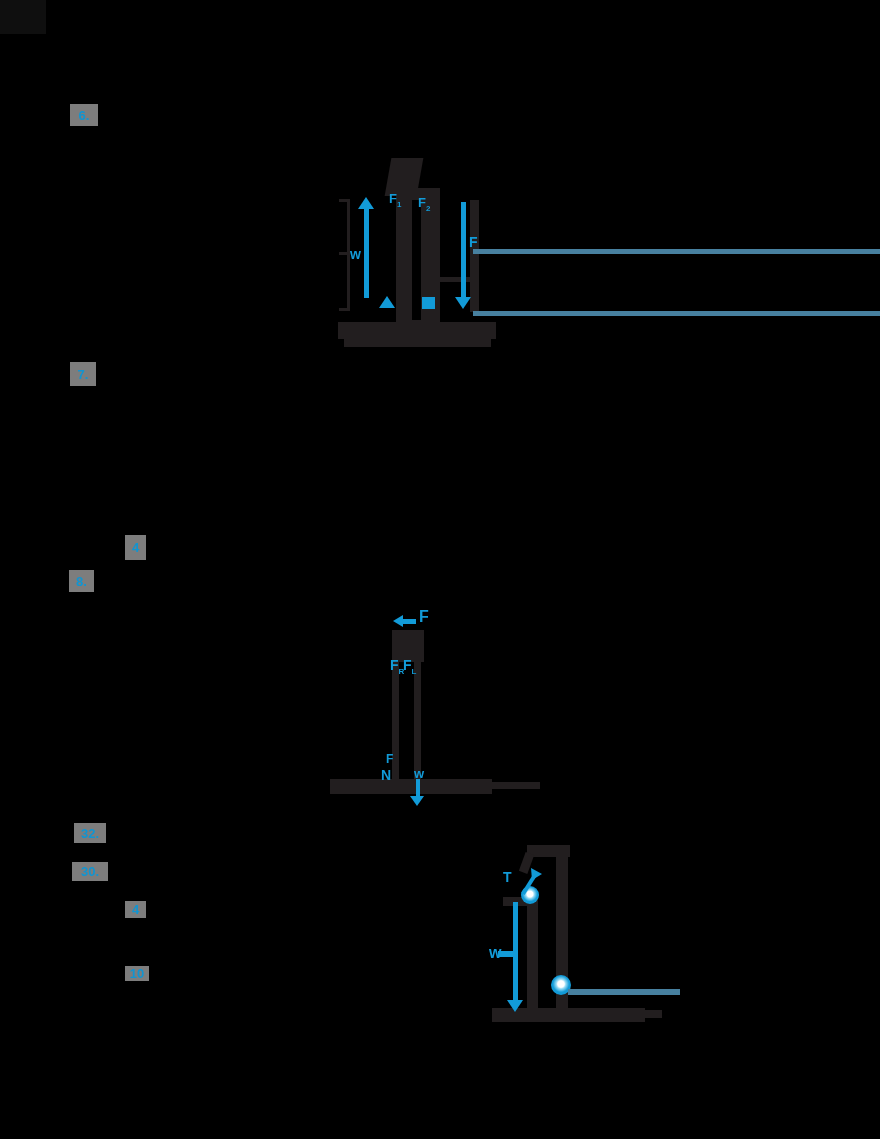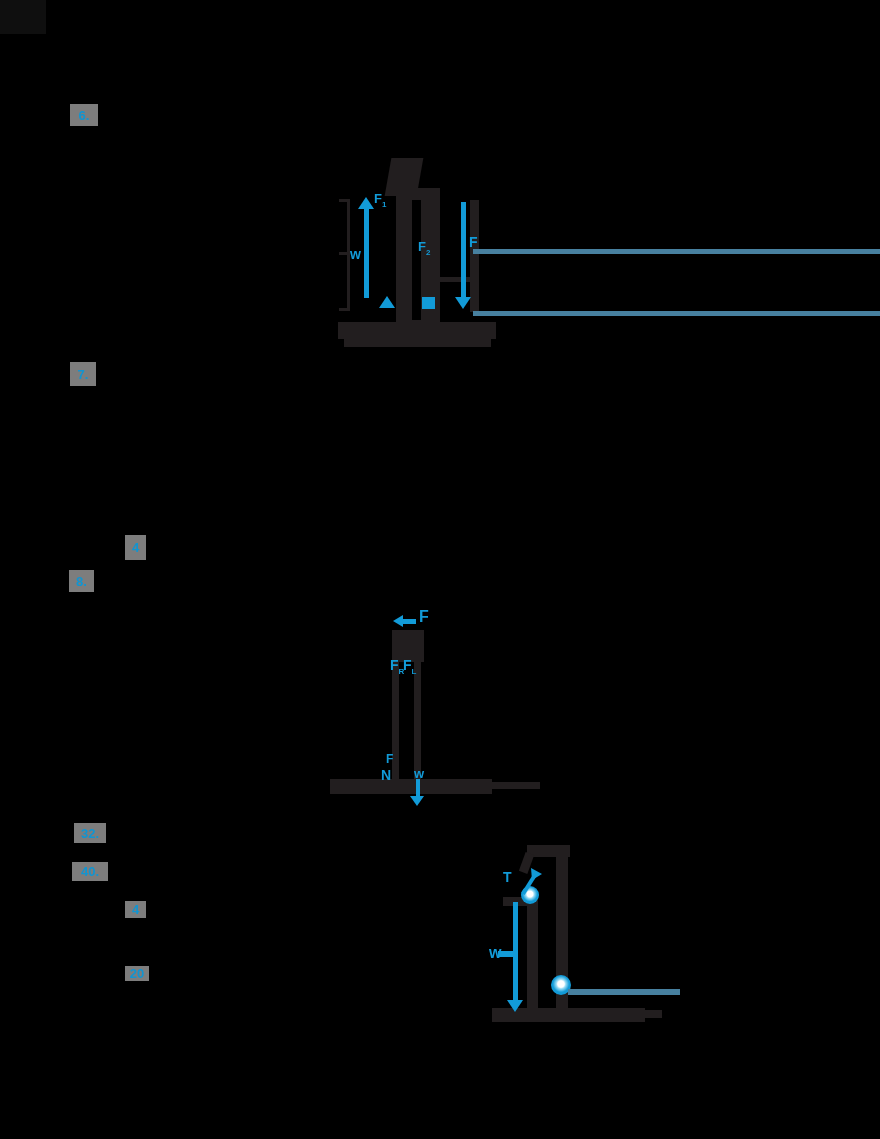--- a/index.html
+++ b/index.html
@@ -33,31 +33,31 @@
   <div class="patch" style="left:70px;top:362px;width:26px;height:24px;">
       <span>7.</span>
     </div>
   <div class="patch" style="left:69px;top:570px;width:25px;height:22px;">
       <span>8.</span>
     </div>
   <div class="patch" style="left:74px;top:823px;width:32px;height:20px;">
       <span>32.</span>
     </div>
   <div class="patch" style="left:72px;top:862px;width:36px;height:19px;">
-      <span>40.</span>
+      <span>30.</span>
     </div>
 
   <div class="patch" style="left:125px;top:535px;width:21px;height:25px;">
       <span>4</span>
     </div>
   <div class="patch" style="left:125px;top:901px;width:21px;height:17px;">
       <span>4</span>
     </div>
   <div class="patch" style="left:125px;top:966px;width:24px;height:15px;">
-      <span>20</span>
+      <span>10</span>
     </div>
 
   <div class="ink" style="left:388px;top:158px;width:32px;height:38px;transform:skewX(-10deg);"></div>
   <div class="ink" style="left:396px;top:188px;width:44px;height:142px;"></div>
   <div style="position:absolute;left:412px;top:200px;width:9px;height:120px;background:#000;"></div>
   <div class="ink" style="left:347px;top:200px;width:3px;height:110px;"></div>
   <div class="ink" style="left:339px;top:199px;width:11px;height:3px;"></div>
   <div class="ink" style="left:339px;top:252px;width:11px;height:3px;"></div>
   <div class="ink" style="left:339px;top:308px;width:11px;height:3px;"></div>
   <div class="ink" style="left:470px;top:200px;width:9px;height:112px;"></div>
@@ -65,22 +65,22 @@
   <div class="ink" style="left:338px;top:322px;width:158px;height:17px;"></div>
   <div class="ink" style="left:344px;top:339px;width:147px;height:8px;"></div>
 
   <div class="blue" style="left:364px;top:208px;width:5px;height:90px;"></div>
   <div class="tri tri-up" style="left:358px;top:197px;"></div>
   <div class="blue" style="left:461px;top:202px;width:5px;height:97px;"></div>
   <div class="tri tri-down" style="left:455px;top:297px;"></div>
   <div class="tri tri-up" style="left:379px;top:296px;"></div>
   <div class="blue" style="left:422px;top:297px;width:13px;height:12px;"></div>
 
-  <div class="lbl" style="left:374px;top:192px;"><span>F</span><sub>1</sub></div>
-  <div class="lbl" style="left:418px;top:196px;margin-top:44px;"><span>F</span><sub>2</sub></div>
+  <div class="lbl" style="left:389px;top:192px;"><span>F</span><sub>1</sub></div>
+  <div class="lbl" style="left:418px;top:196px;"><span>F</span><sub>2</sub></div>
   <div class="lbl" style="left:350px;top:247px;font-size:14px;">w</div>
   <div class="lbl" style="left:469px;top:235px;font-size:14px;">F</div>
 
   <div class="steel" style="left:473px;top:249px;width:407px;height:5px;"></div>
   <div class="steel" style="left:473px;top:311px;width:407px;height:5px;"></div>
 
   <div class="ink" style="left:392px;top:630px;width:32px;height:32px;"></div>
   <div class="ink" style="left:392px;top:660px;width:7px;height:122px;"></div>
   <div class="ink" style="left:414px;top:660px;width:7px;height:122px;"></div>
   <div class="ink" style="left:330px;top:779px;width:162px;height:15px;"></div>

